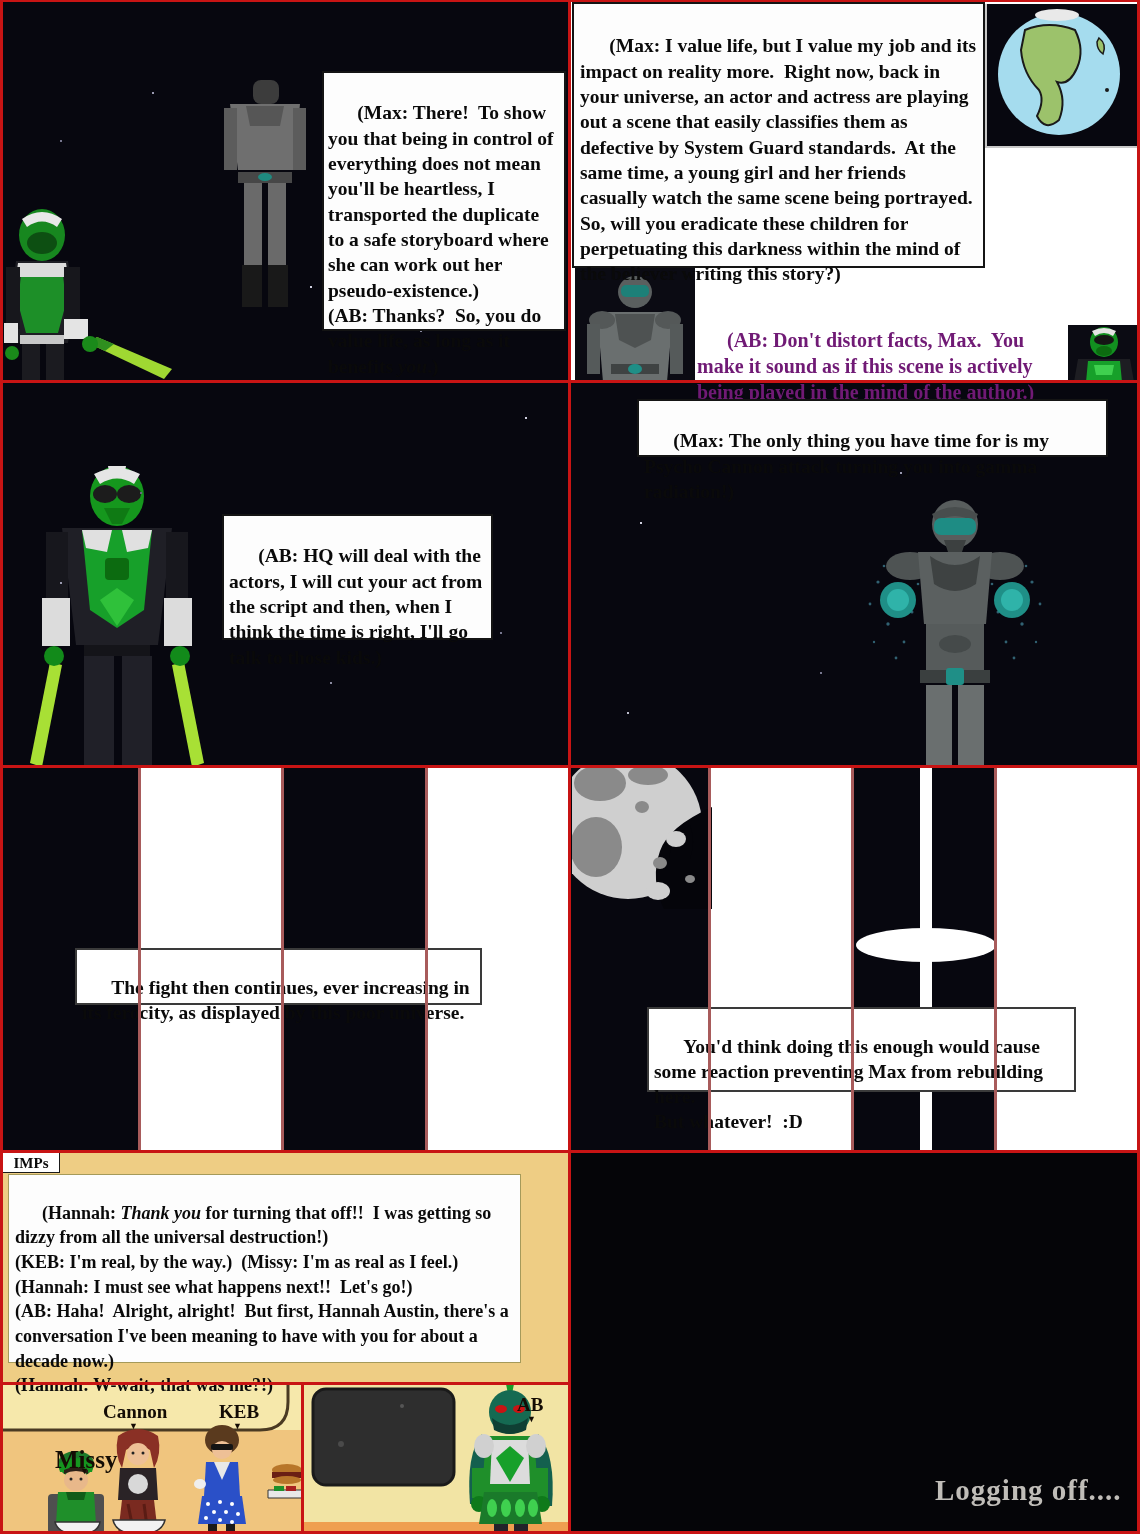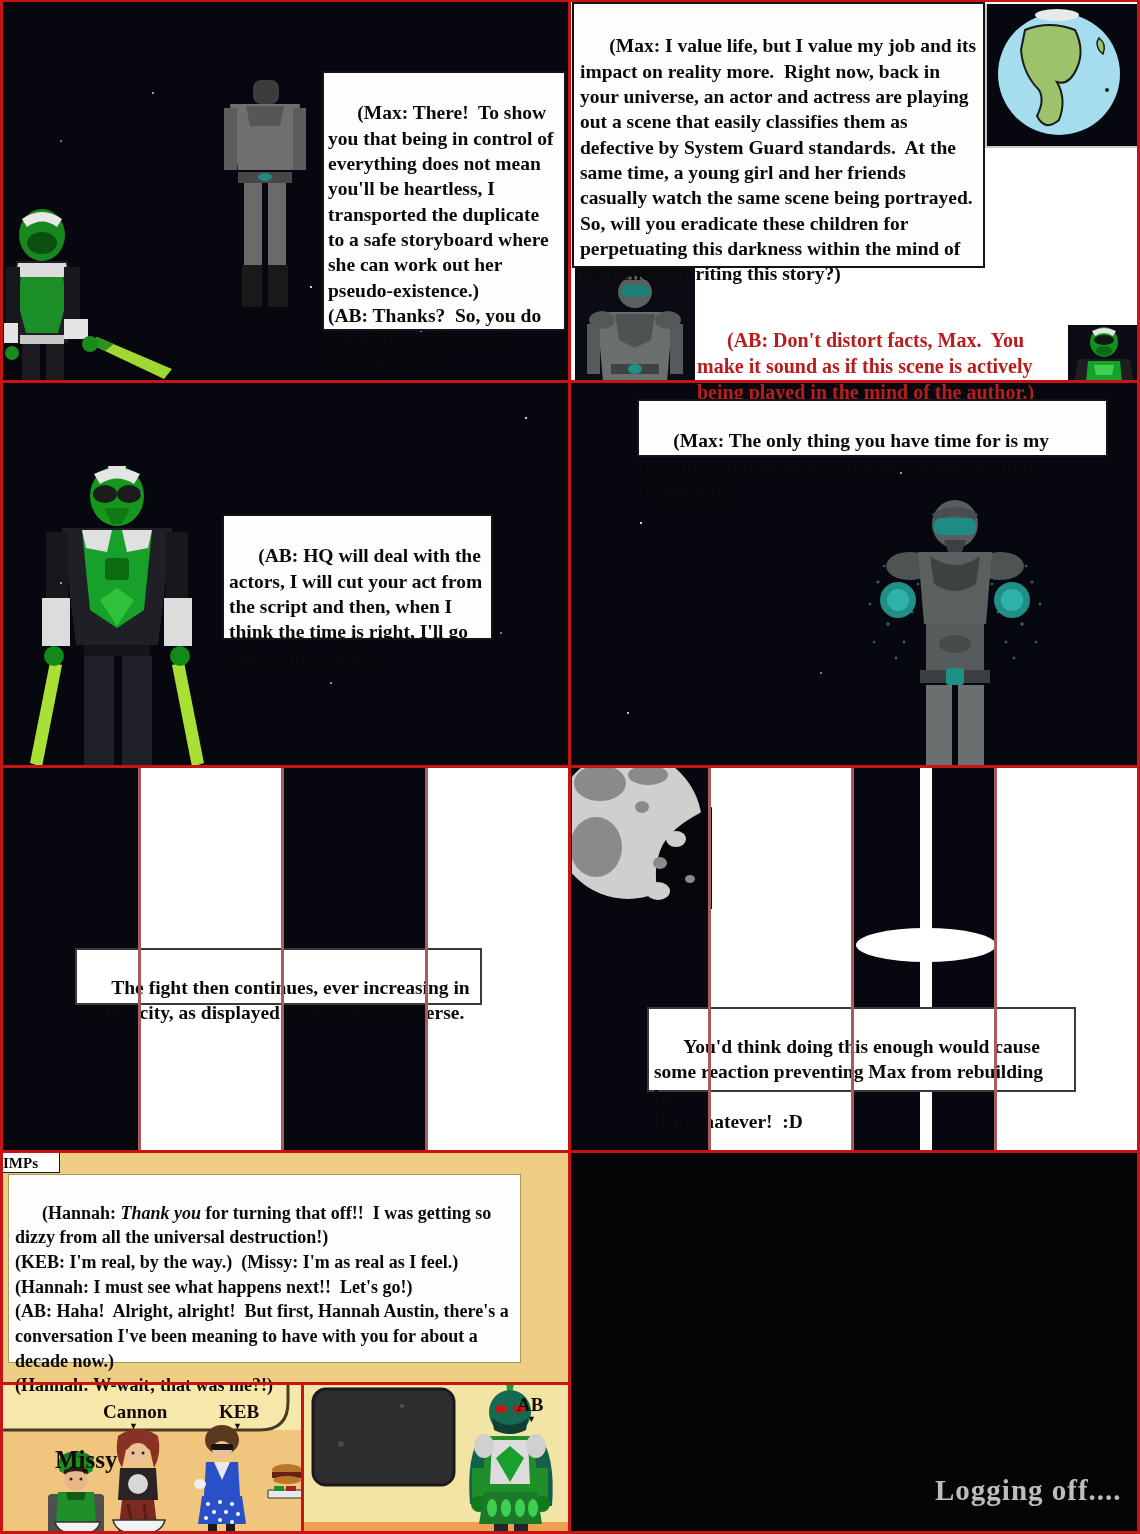--- a/index.html
+++ b/index.html
@@ -4,35 +4,35 @@
 <style>
   html,body{margin:0;padding:0;background:#222;}
   .page{position:relative;width:1140px;height:1534px;background:#07070f;overflow:hidden;
         font-family:"Liberation Serif","DejaVu Serif",serif;}
   .abs{position:absolute;}
   .panel-space{background:#07070f;}
   .redline{background:#c81414;position:absolute;z-index:30;}
   .pinkline{background:#a85b5b;position:absolute;z-index:25;}
   .speech{position:absolute;background:#fdfdfd;color:#0a0a0a;border:2px solid #141414;
           font-weight:bold;white-space:pre-wrap;z-index:20;line-height:1.3;box-sizing:border-box;}
-  .speech-plain{position:absolute;color:#b91c1c;font-weight:bold;white-space:pre-wrap;z-index:20;line-height:1.3;}
+  .speech-plain{position:absolute;color:#701a75;font-weight:bold;white-space:pre-wrap;z-index:20;line-height:1.3;}
   .it{font-style:italic;}
   .caption{position:absolute;background:#ffffff;color:#0a0a0a;border:2px solid #3a3a3a;
            font-weight:bold;white-space:pre-wrap;z-index:20;line-height:1.28;box-sizing:border-box;}
   .char-label{position:absolute;font-weight:bold;color:#140c04;z-index:22;}
   .label-arrow{position:absolute;font-size:9px;color:#140c04;z-index:22;line-height:1;}
   .stars1{position:absolute;width:2px;height:2px;background:transparent;z-index:5;
      box-shadow:310px 286px #cfcfdf, 152px 92px #9a9ab0, 420px 330px #8a8aa0, 60px 140px #77778f;}
   .stars3{position:absolute;width:2px;height:2px;background:transparent;z-index:5;
      box-shadow:525px 35px #cfcfdf, 60px 200px #9a9ab0, 330px 300px #8a8aa0, 500px 250px #77778f, 140px 110px #66667d;}
   .stars4{position:absolute;width:2px;height:2px;background:transparent;z-index:5;
      box-shadow:70px 140px #cfcfdf, 330px 90px #9a9ab0, 57px 330px #bcbccb, 437px 62px #8a8aa0, 250px 290px #77778f;}
   .logging{position:absolute;font-weight:bold;color:#c0bdb8;z-index:20;letter-spacing:1px;}
   .tag-box{position:absolute;background:#ffffff;border:1px solid #1a1a1a;color:#0a0a0a;
-           font-weight:bold;text-align:left;z-index:24;box-sizing:border-box;}
+           font-weight:bold;text-align:center;z-index:24;box-sizing:border-box;}
   svg{display:block;}
 </style>
 </head>
 <body>
 
 <div class="page">
 
   <div class="abs panel-space" style="left:0;top:0;width:570px;height:382px;">
     <div class="stars1"></div>
 

